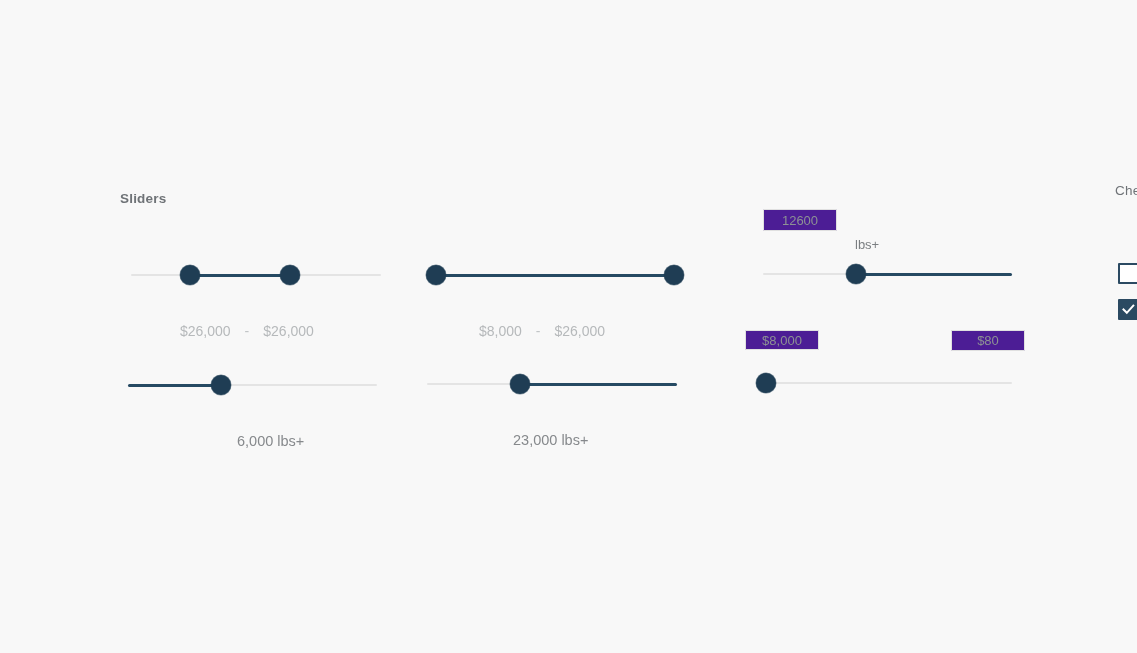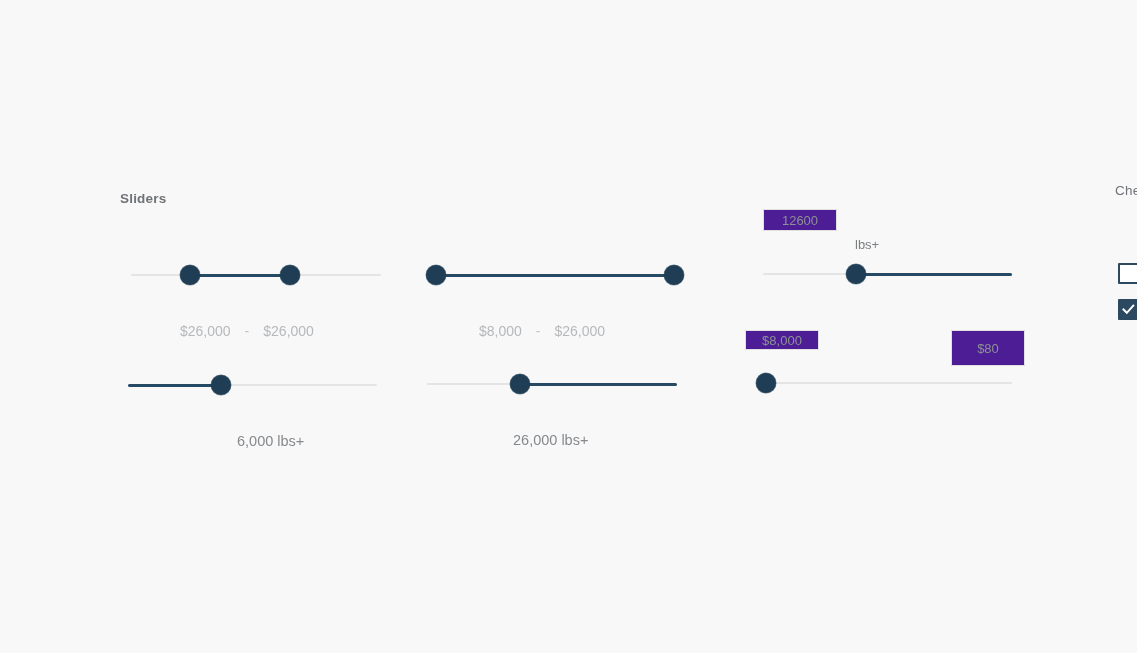--- a/index.html
+++ b/index.html
@@ -167,35 +167,35 @@
     <span class="sep">-</span>
     <span>$26,000</span>
   </div>
 
   <div class="slider" style="left:427px; top:374px; width:250px;">
     <div class="track"></div>
     <div class="fill" style="left:93px; width:157px;"></div>
     <div class="handle" style="left:93px;"></div>
   </div>
 
-  <div class="single-caption" style="left:513px; top:432px;">26,000 lbs+</div>
+  <div class="single-caption" style="left:513px; top:432px;">23,000 lbs+</div>
 
   <input class="field" style="left: 763px; top: 209px; width: 74px; height: 22px;" value="12600">
 
   <div class="unit-label" style="left:855px; top:213px;margin-top:24px;">lbs+</div>
 
   <div class="slider" style="left:763px; top:264px; width:249px;">
     <div class="track"></div>
     <div class="fill" style="left:93px; width:156px;"></div>
     <div class="handle" style="left:93px;"></div>
   </div>
 
   <input class="field" style="left: 745px; top: 330px; width: 74px; height: 20px;" value="$8,000">
 
-  <input class="field" style="left: 951px; top: 330px; width: 74px; height: 36px;" value="$80">
+  <input class="field" style="left: 951px; top: 330px; width: 74px; height: 21px;" value="$80">
 
   <div class="slider" style="left:763px; top:373px; width:249px;">
     <div class="track"></div>
     <div class="fill" style="left:0px; width:0px;"></div>
     <div class="handle" style="left:3px;"></div>
   </div>
 
   <div class="checkbox" style="left:1118px; top:263px;"></div>
 
   <div class="checkbox checked" style="left:1118px; top:299px;">

